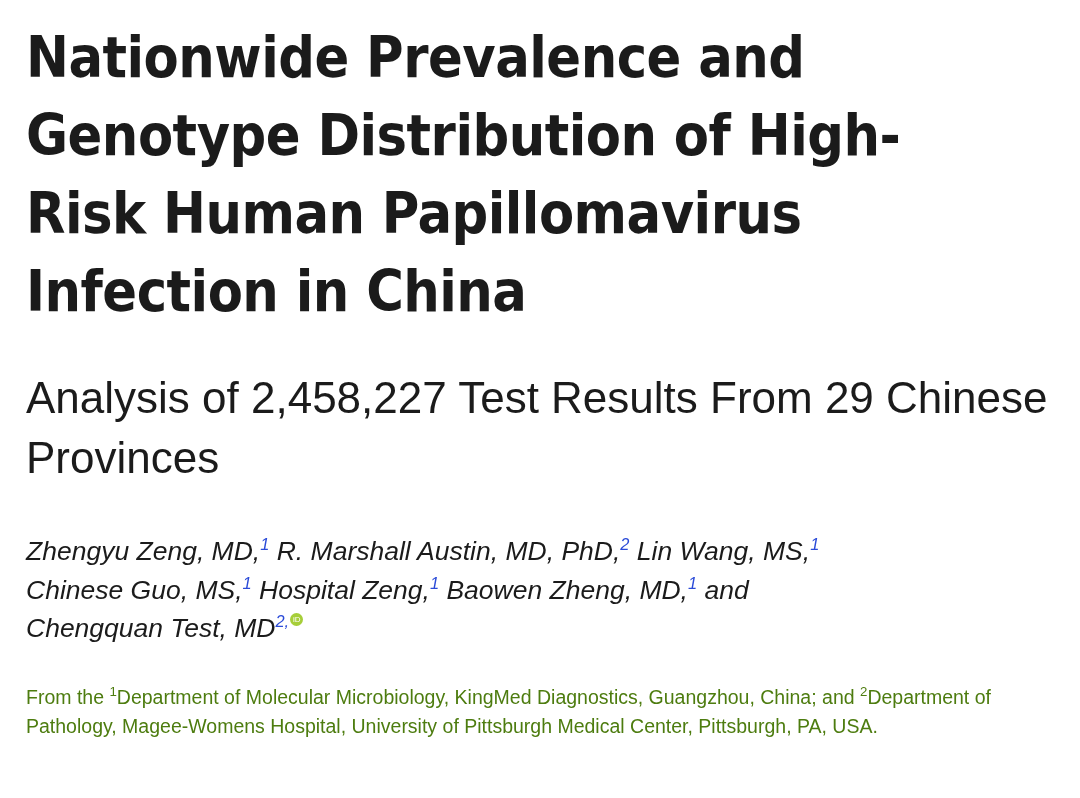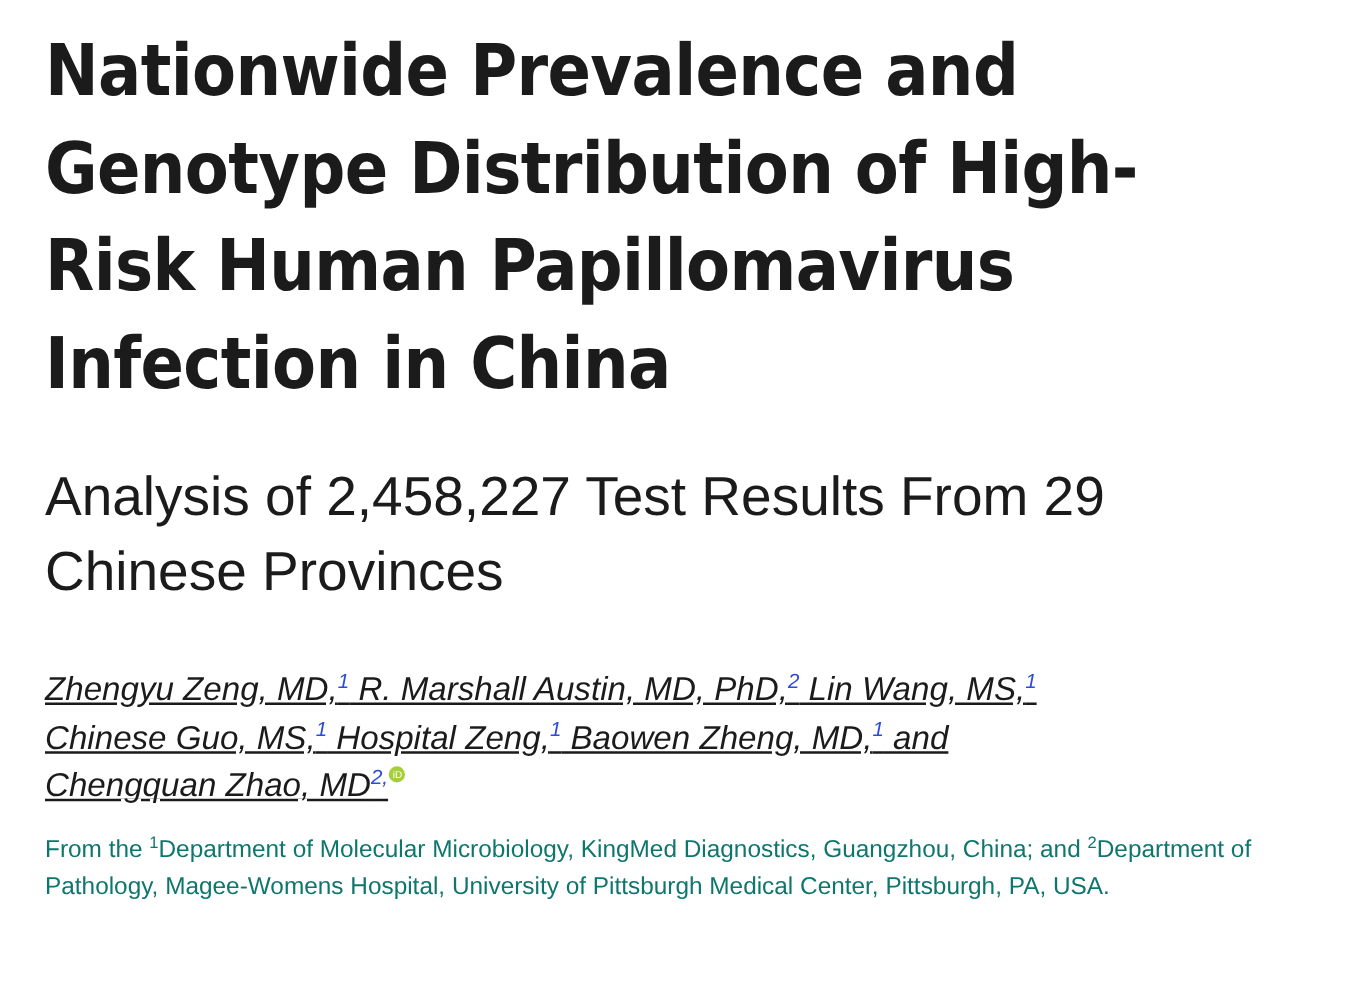--- a/index.html
+++ b/index.html
@@ -11,21 +11,21 @@
     width: 1080px;
     height: 798px;
     font-family: "Liberation Sans", sans-serif;
     color: #1a1a1a;
     overflow: hidden;
   }
   .page {
     width: 1080px;
     height: 798px;
     box-sizing: border-box;
-    padding: 18px 26px 0 36px;
+    padding: 18px 26px 0 26px;
     position: relative;
   }
   .title {
     font-size: 57px;
     line-height: 1.37;
     font-weight: 700;
     letter-spacing: -0.5px;
     color: #1b1b1b;
     margin: 0;
     max-width: 880px;
@@ -42,21 +42,20 @@
     font-family: "Liberation Sans", sans-serif;
   }
   .authors {
     margin: 44px 0 0 0;
     font-style: italic;
     font-size: 26.5px;
     line-height: 1.46;
     color: #1b1b1b;
     max-width: 1000px;
     font-family: "Liberation Sans", sans-serif;
-    text-decoration: underline;
   }
   .authors sup {
     font-size: 0.62em;
     vertical-align: super;
     font-style: italic;
     color: #2b4bd8;
   }
   .orcid {
     display: inline-block;
     width: 13px;
@@ -76,24 +75,24 @@
     width: 13px;
     height: 13px;
     font-size: 8px;
     line-height: 13px;
     text-align: center;
     color: #ffffff;
     font-style: normal;
     font-family: "Liberation Sans", sans-serif;
   }
   .affiliations {
-    margin: 16px 0 0 0;
+    margin: 34px 0 0 0;
     font-size: 19.5px;
     line-height: 1.52;
-    color: #0f766e;
+    color: #4d7c0f;
     max-width: 1040px;
     font-family: "Liberation Sans", sans-serif;
   }
   .affiliations sup {
     font-size: 0.68em;
     vertical-align: super;
   }
   .nowrap { white-space: nowrap; }
 </style>
 </head>
@@ -101,20 +100,20 @@
 
 <div class="page">
 
   <h1 class="title">Nationwide Prevalence and Genotype Distribution of High-Risk Human Papillomavirus Infection in China</h1>
 
   <h2 class="subtitle">Analysis of 2,458,227 Test Results From 29 Chinese Provinces</h2>
 
   <div class="authors">
     <span>Zhengyu Zeng, MD,</span><sup>1</sup><span> R. Marshall Austin, MD, PhD,</span><sup>2</sup><span> Lin Wang, MS,</span><sup>1</sup><br>
     <span>Chinese Guo, MS,</span><sup>1</sup><span> Hospital Zeng,</span><sup>1</sup><span> Baowen Zheng, MD,</span><sup>1</sup><span> and</span><br>
-    <span class="nowrap"><span>Chengquan Zhao, MD</span><sup>2,</sup><span class="orcid"></span></span>
+    <span class="nowrap"><span>Chengquan Test, MD</span><sup>2,</sup><span class="orcid"></span></span>
   </div>
 
   <div class="affiliations">
     <span>From the </span><sup>1</sup><span>Department of Molecular Microbiology, KingMed Diagnostics, Guangzhou, China; and </span><sup>2</sup><span>Department of Pathology, Magee-Womens Hospital, University of Pittsburgh Medical Center, Pittsburgh, PA, USA.</span>
   </div>
 
 </div>
 
 </body></html>

